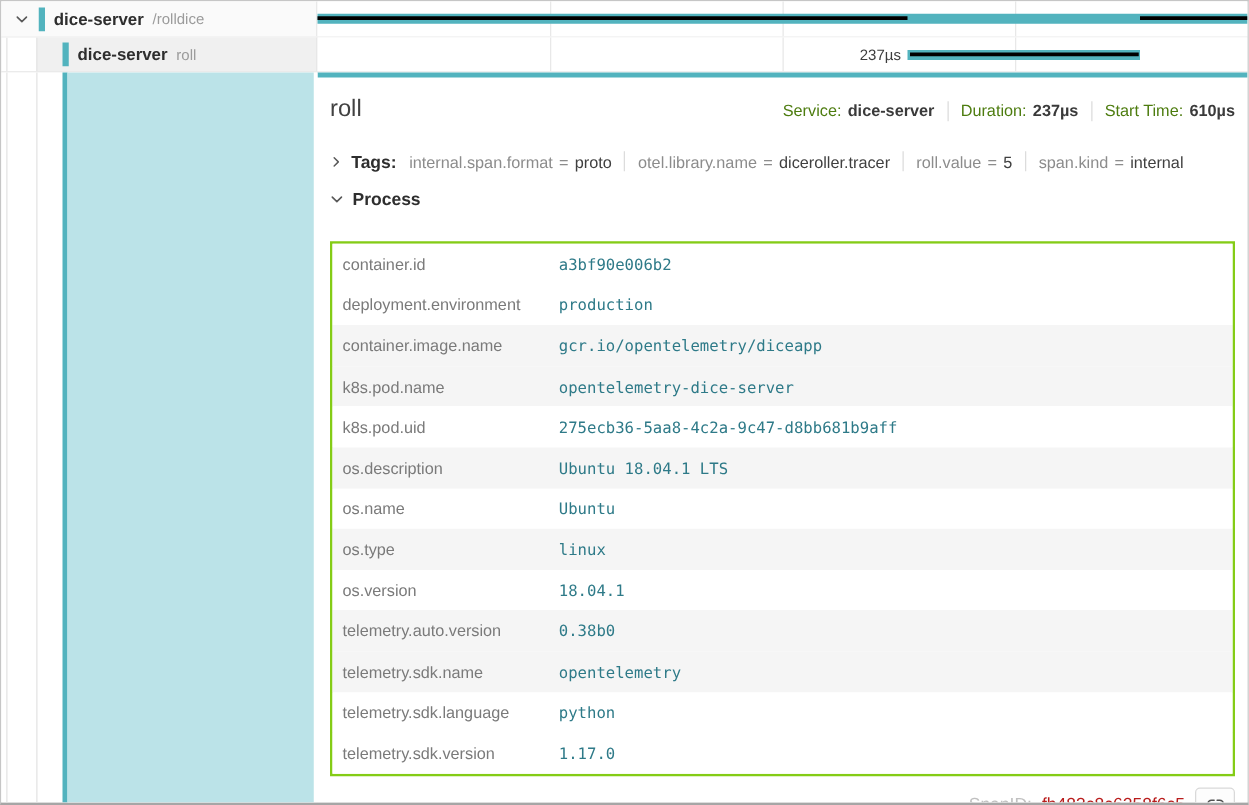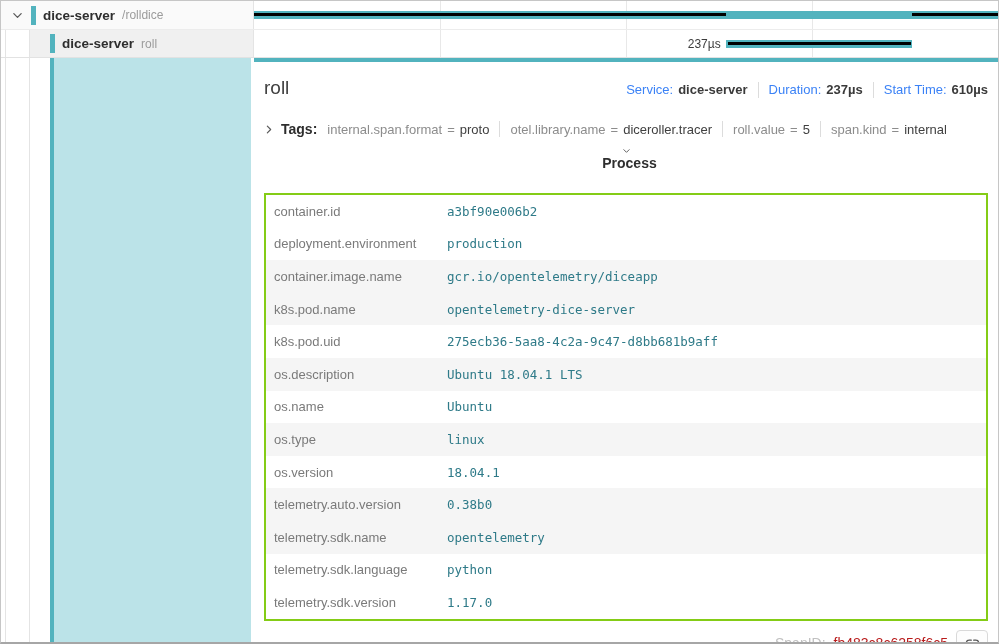--- a/index.html
+++ b/index.html
@@ -44,28 +44,28 @@
   .dark-strip{ position:absolute; left:49px; top:0; bottom:0; width:4px; background:var(--teal); }
   .light-block{ position:absolute; left:53px; right:3px; top:0; bottom:0; background:var(--teal-light); }
 
   .detail-panel{
     flex:1; border-top:4px solid var(--teal); background:#fff;
     padding:0 10px; display:flex; flex-direction:column; overflow:hidden;
   }
   .detail-head{ display:flex; justify-content:space-between; align-items:baseline; padding-top:15px; }
   .span-title{ font-size:19px; font-weight:500; color:#414141; }
   .meta{ display:flex; align-items:center; font-size:13px; }
-  .mlabel{ color:#3b82f6; }
+  .mlabel{ color:#4d7c0f; }
   .mval{ color:#3a3a3a; font-weight:700; margin-left:5px; }
   .vdiv{ width:1px; height:16px; background:#dcdcdc; margin:0 10px; flex:0 0 1px; }
   .hdivider{ height:1px; background:#e8e8e8; margin-top:10px; }
 
   .section-row{ display:flex; align-items:center; min-height:24px; cursor:pointer; }
   .tags-row{ margin-top:8px; }
-  .process-row{ margin-top:6px;flex-direction:column; }
+  .process-row{ margin-top:6px; }
   .sec-title{ font-size:14px; font-weight:700; color:#2e2e2e; margin-left:7px; }
   .tags-summary{ display:flex; align-items:center; margin-left:10px; font-size:13px; }
   .tag-item{ white-space:nowrap; }
   .tag-key{ color:#8c8c8c; }
   .tag-eq{ color:#8c8c8c; margin:0 5px; }
   .tag-val{ color:#404040; }
 
   .kv-table{ border:2px solid #84cc16; margin-top:22px; }
   .kv-row{ display:flex; align-items:center; height:32.6px; background:#fff; }
   .kv-row.alt{ background:#f5f5f5; }

